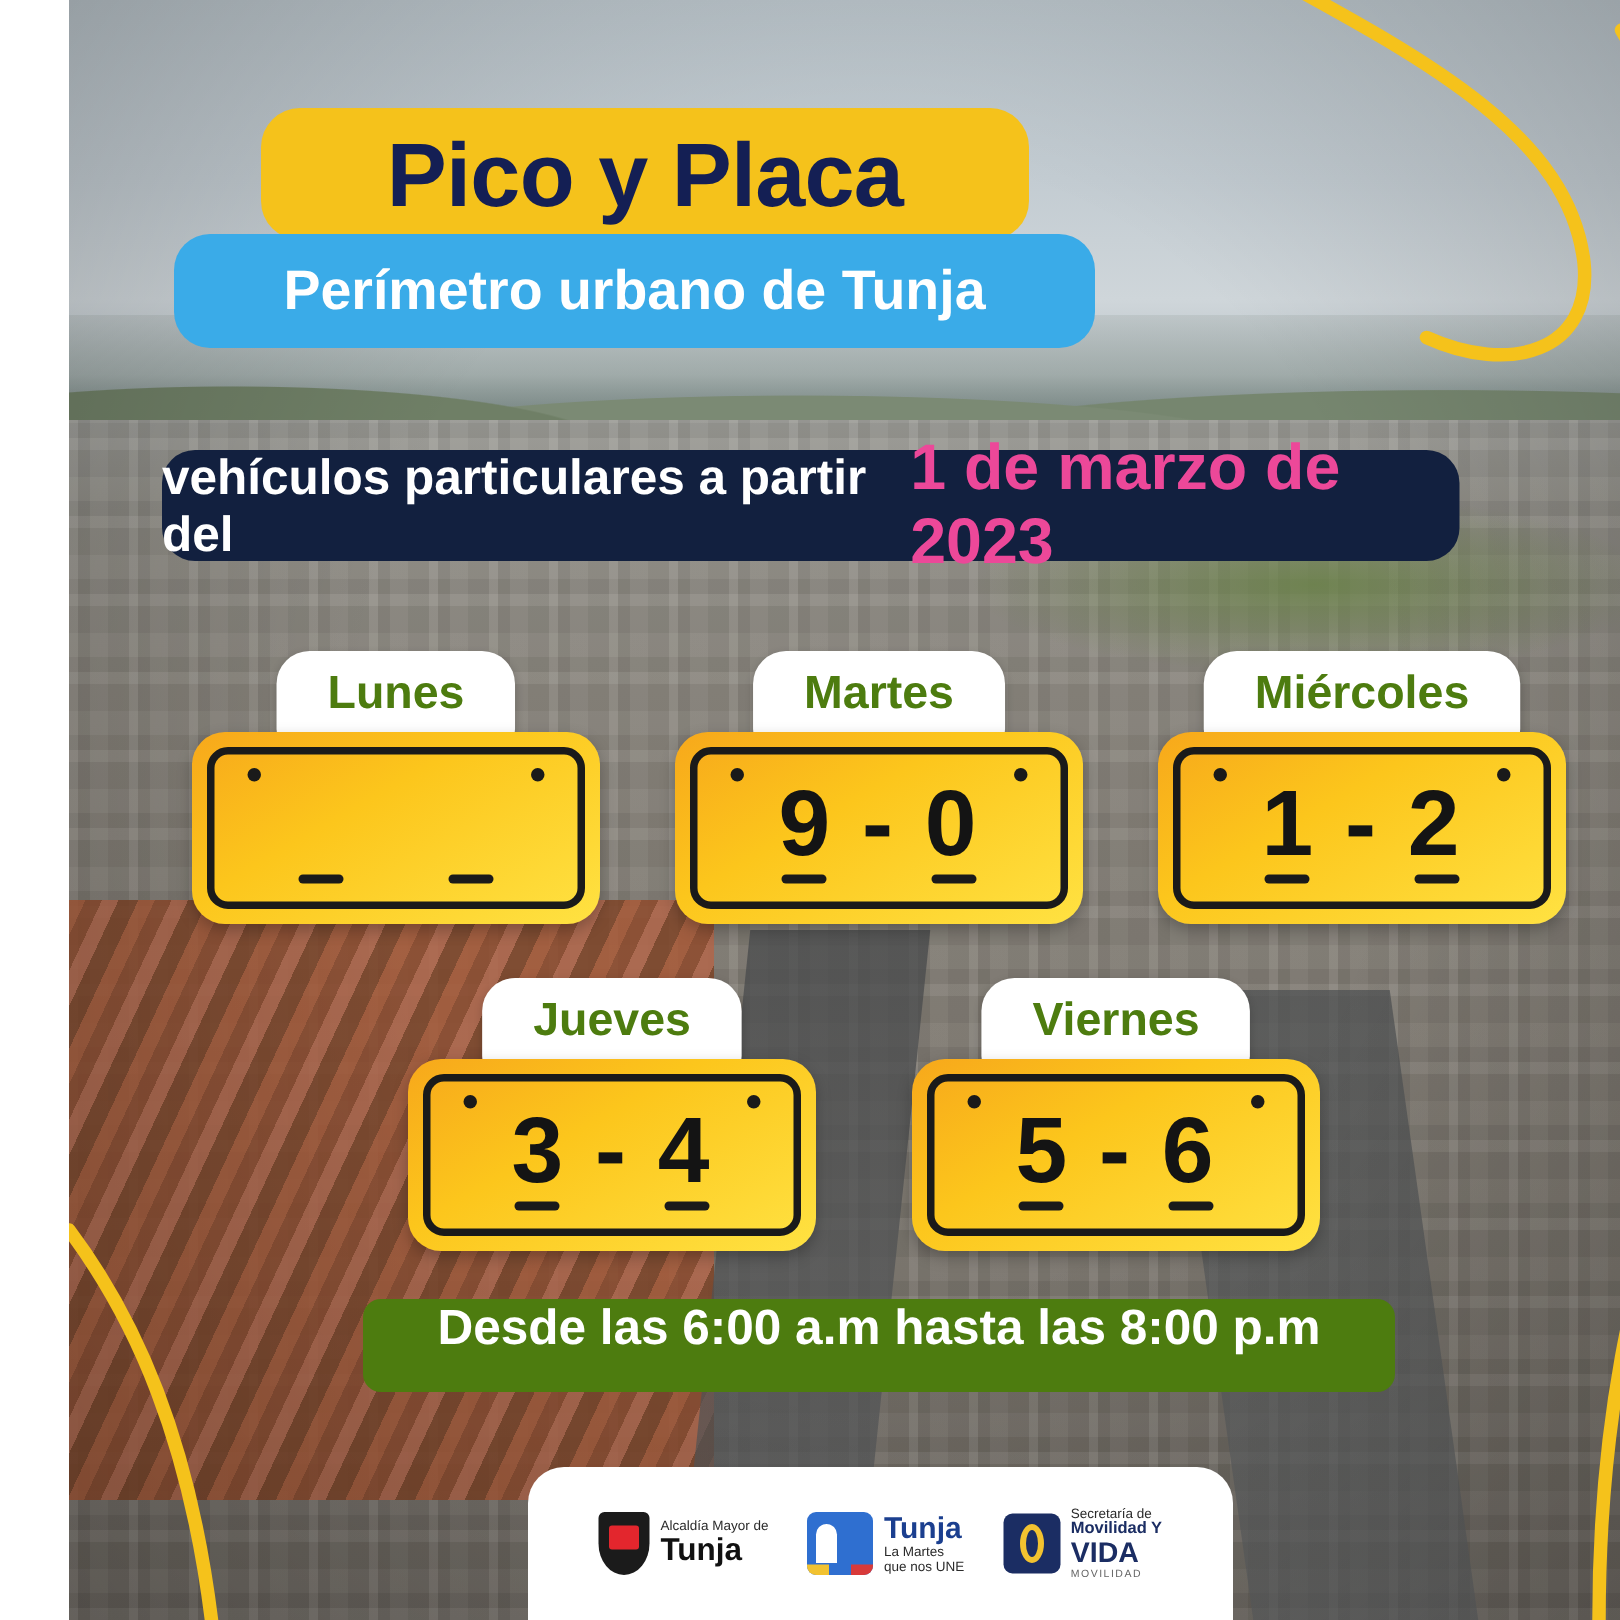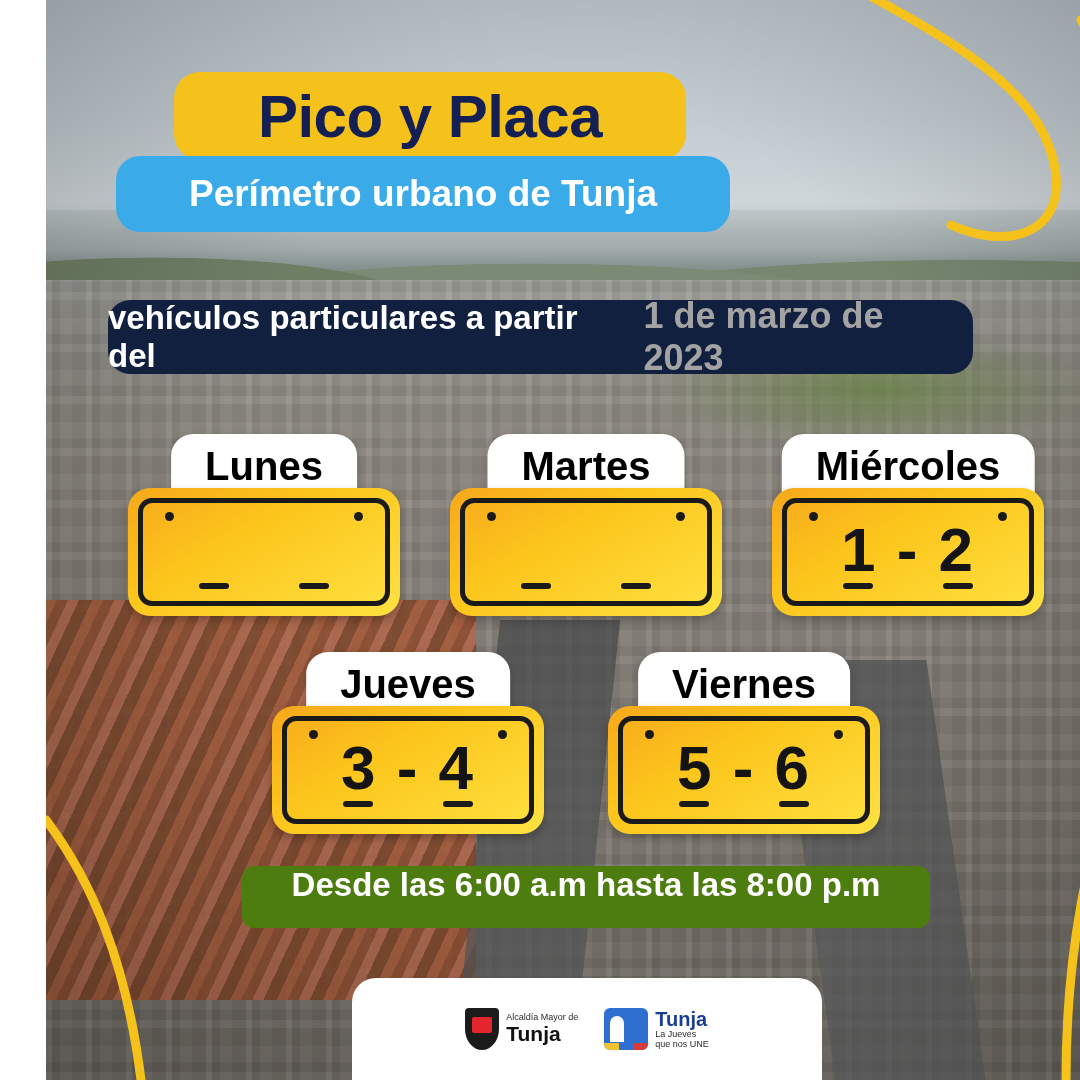--- a/index.html
+++ b/index.html
@@ -160,40 +160,40 @@
     align-items: center;
     justify-content: center;
     gap: 10px;
   }
   .banner .b-white {
     font-size: 33px;
     font-weight: bold;
     color: #ffffff;
   }
   .banner .b-yellow {
-    font-size: 36px;
-    font-weight: bold;
-    color: #a3a3a3;
+    font-size: 43px;
+    font-weight: bold;
+    color: #ec4899;
   }
 
   
   .day {
     position: absolute;
   }
   .day-label {
     position: absolute;
     left: 50%;
     transform: translateX(-50%);
     top: 0;
     background: #ffffff;
     border-radius: 22px;
     padding: 10px 34px 28px 34px;
-    font-size: 40px;
-    font-weight: bold;
-    color: #000000;
+    font-size: 31px;
+    font-weight: bold;
+    color: #4d7c0f;
     white-space: nowrap;
     box-shadow: 0 2px 6px rgba(0,0,0,0.18);
   }
   .plate {
     position: absolute;
     top: 54px;
     left: 50%;
     transform: translateX(-50%);
     width: 272px;
     height: 128px;
@@ -414,20 +414,21 @@
       </div>
     </div>
   </div>
 
   <div class="day" id="day-martes">
     <div class="day-label">Martes</div>
     <div class="plate">
       <div class="plate-inner">
         <span class="bolt l"></span>
         <span class="bolt r"></span>
+        <span class="digits">9 - 0</span>
         <span class="slot l"></span>
         <span class="slot r"></span>
       </div>
     </div>
   </div>
 
   <div class="day" id="day-miercoles">
     <div class="day-label">Miércoles</div>
     <div class="plate">
       <div class="plate-inner">
@@ -476,20 +477,29 @@
       <div class="logo-txt">
         <span class="small">Alcaldía Mayor de</span>
         <span class="big">Tunja</span>
       </div>
     </div>
 
     <div class="logo">
       <div class="tunja-mark"></div>
       <div class="logo-txt logo-tunja-txt">
         <span class="big">Tunja</span>
-        <span class="sub">La Jueves</span>
+        <span class="sub">La Martes</span>
         <span class="sub">que nos UNE</span>
       </div>
     </div>
 
+    <div class="logo">
+      <div class="sec-mark"></div>
+      <div class="logo-txt logo-sec-txt">
+        <span class="l1">Secretaría de</span>
+        <span class="l2">Movilidad Y</span>
+        <span class="l3">VIDA</span>
+        <span class="l4">MOVILIDAD</span>
+      </div>
+    </div>
   </div>
 
 </div>
 
 </body></html>

